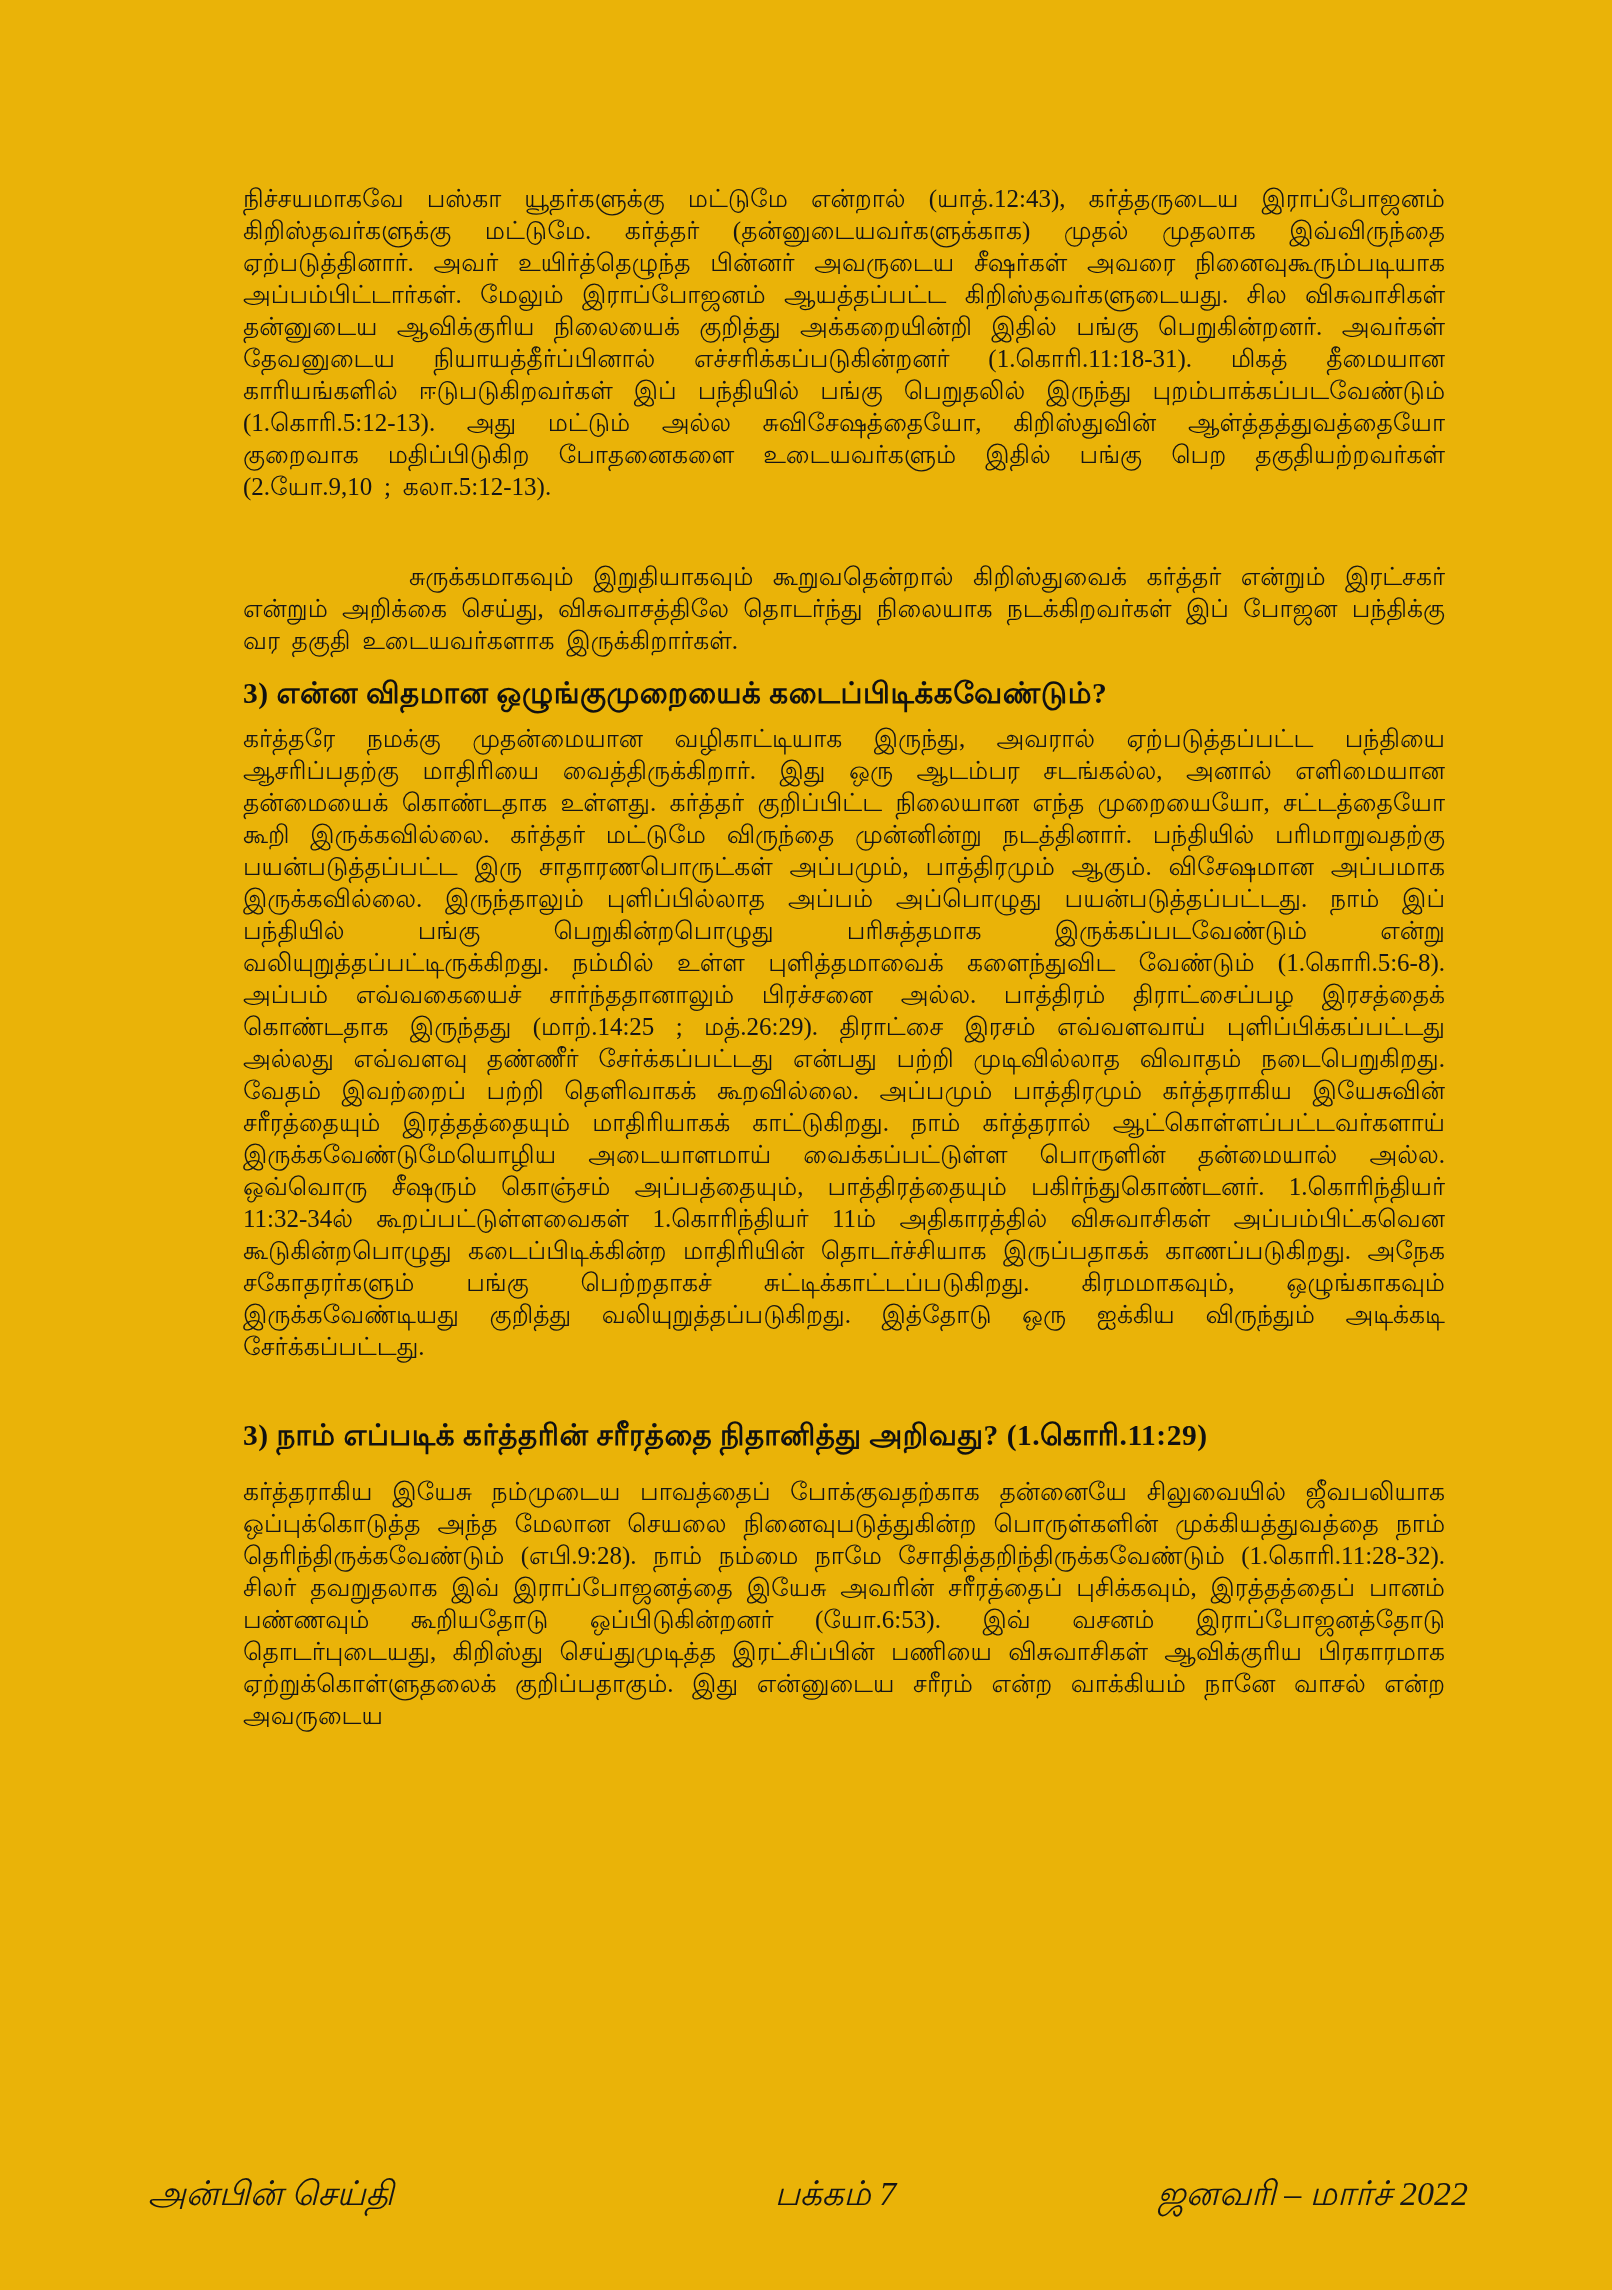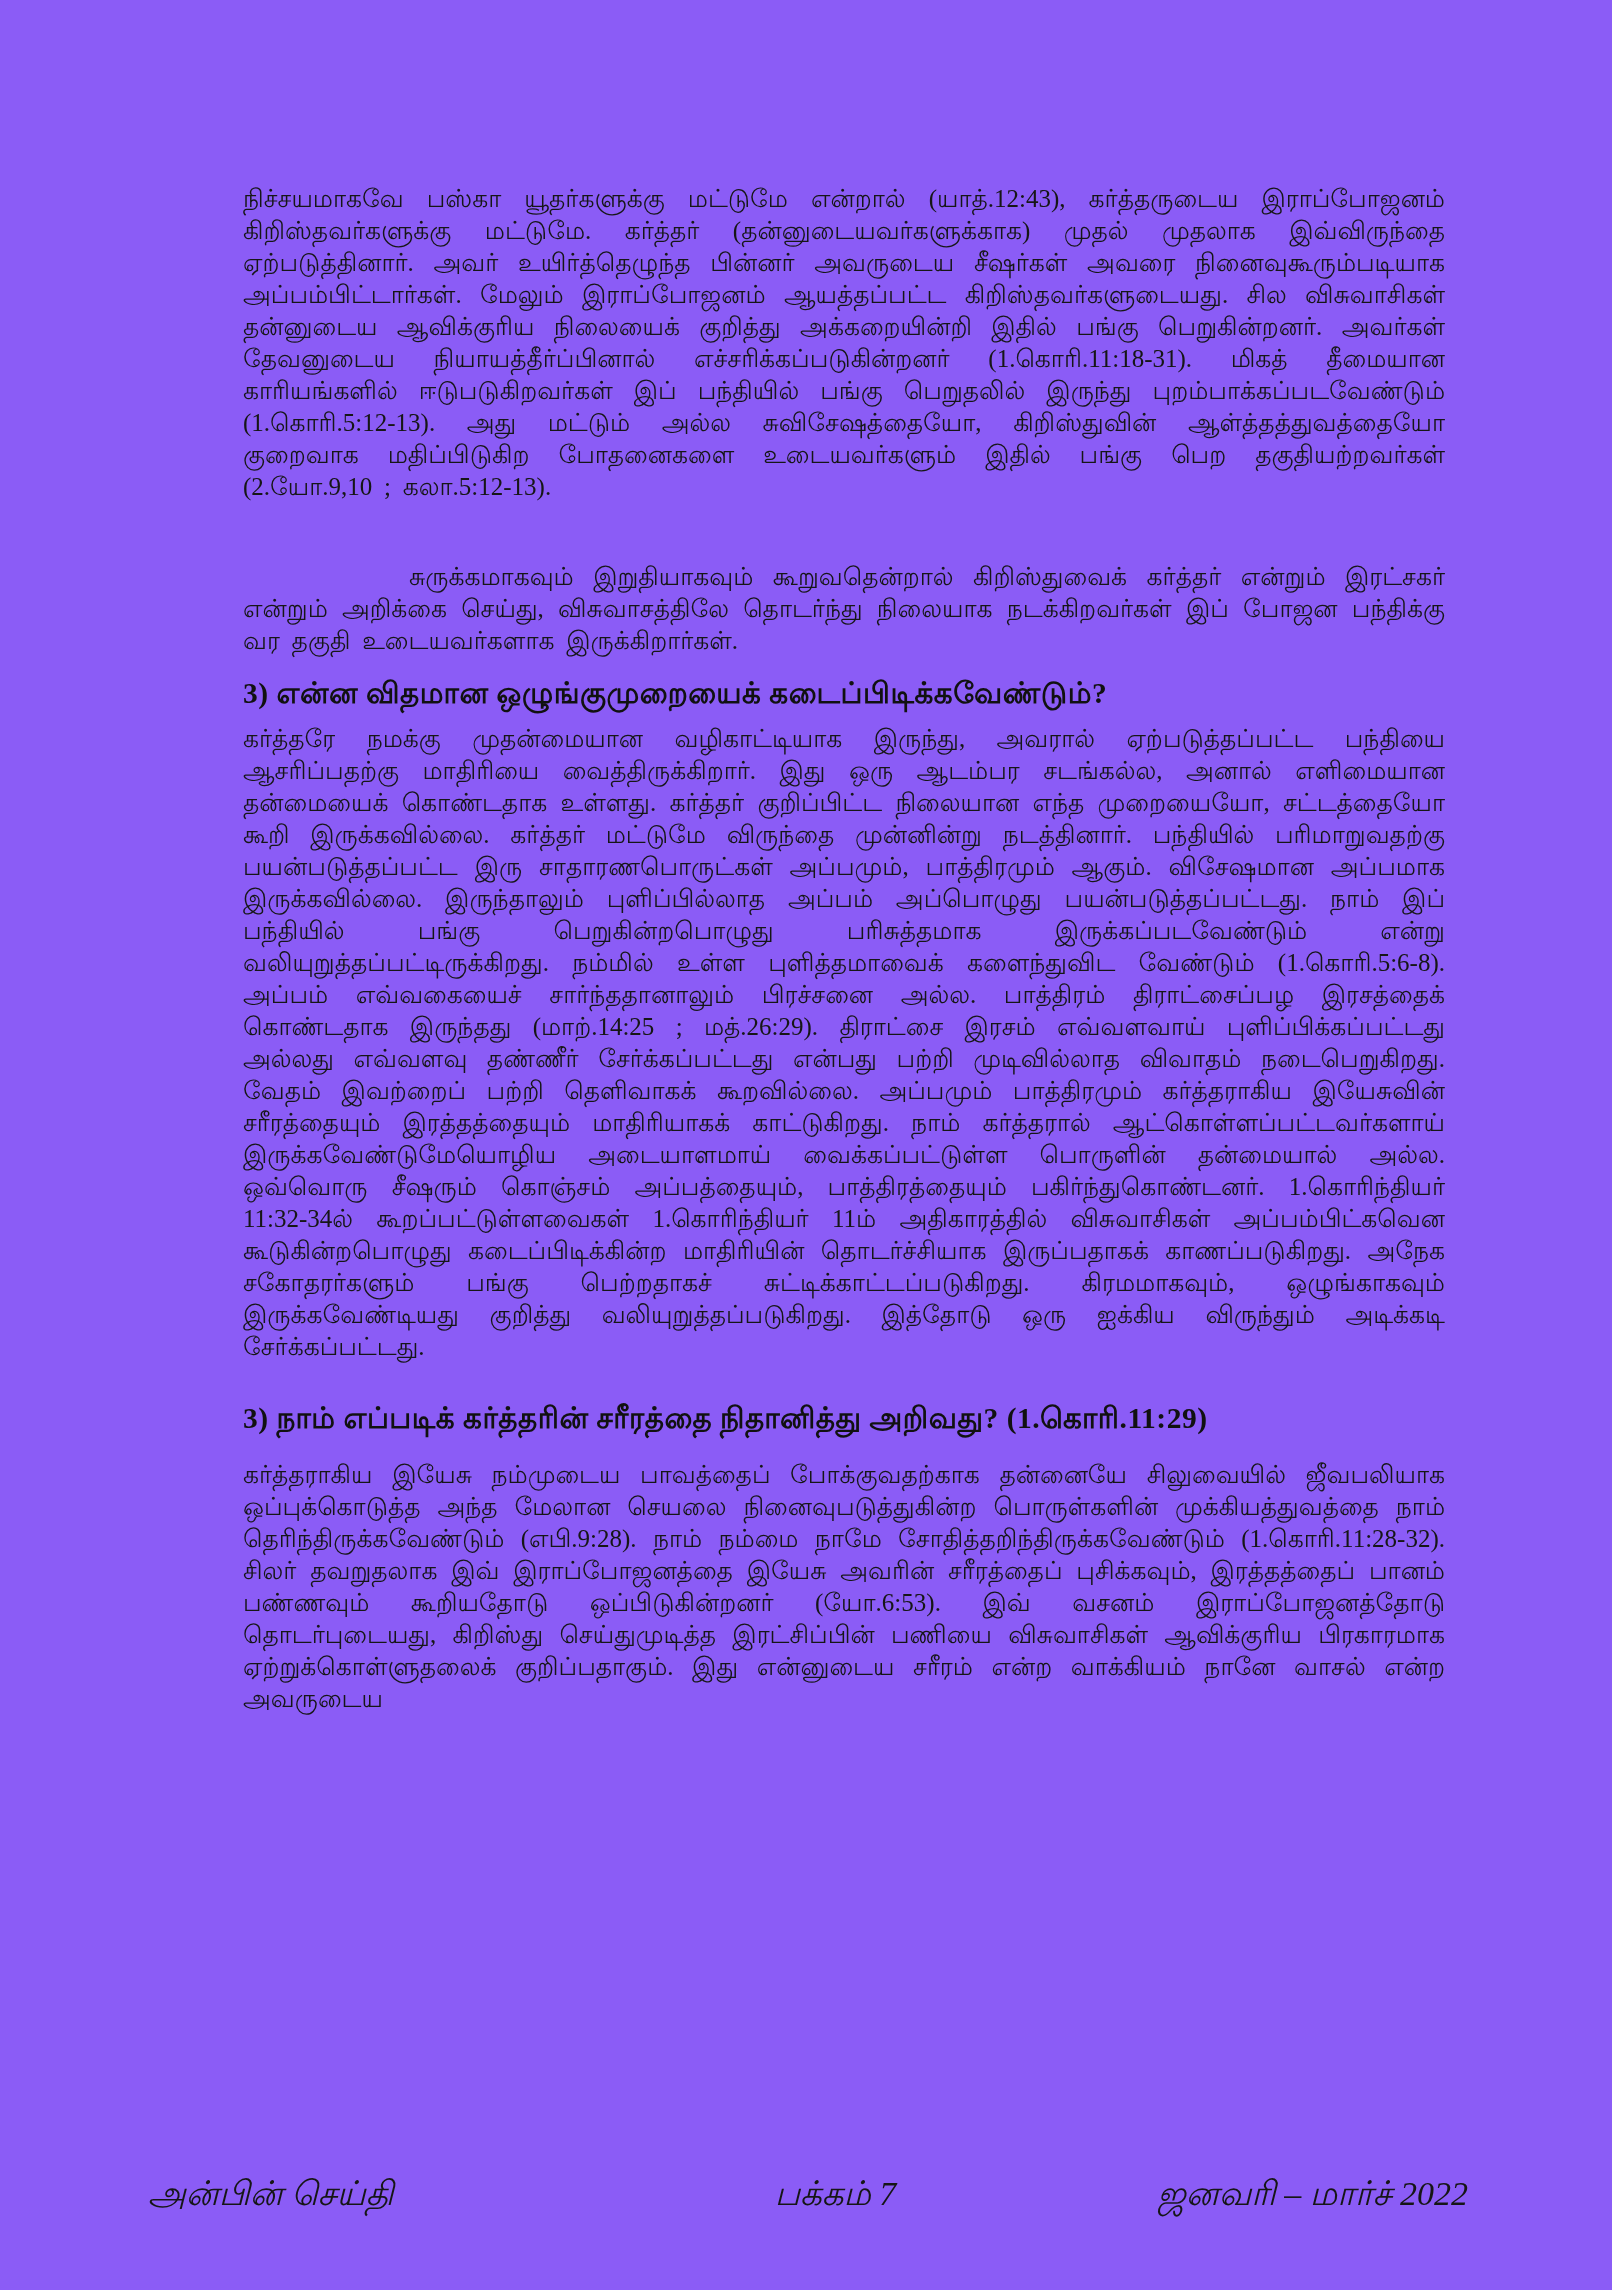--- a/index.html
+++ b/index.html
@@ -4,21 +4,21 @@
 <style>
   html, body {
     margin: 0;
     padding: 0;
     background: #ffffff;
   }
   .page {
     position: relative;
     width: 1612px;
     height: 2291px;
-    background: #8b5cf6;
+    background: #eab308;
     overflow: hidden;
     font-family: "Liberation Serif", "DejaVu Serif", serif;
     color: #161616;
   }
   .content {
     position: absolute;
     left: 243px;
     top: 183px;
     width: 1202px;
   }
@@ -37,21 +37,21 @@
   .section-heading {
     margin: 0;
     margin-top: 15.7px;
     font-size: 29.5px;
     line-height: 41px;
     font-weight: bold;
     letter-spacing: 0.5px;
     color: #111111;
     text-align: left;
   }
-  .heading-3 { margin-top: 35px; }
+  .heading-3 { margin-top: 52px; }
   .footer {
     position: absolute;
     left: 148px;
     top: 2152px;
     width: 1320px;
     display: grid;
     grid-template-columns: 1fr auto 1fr;
     align-items: baseline;
     font-style: italic;
     font-size: 34px;

